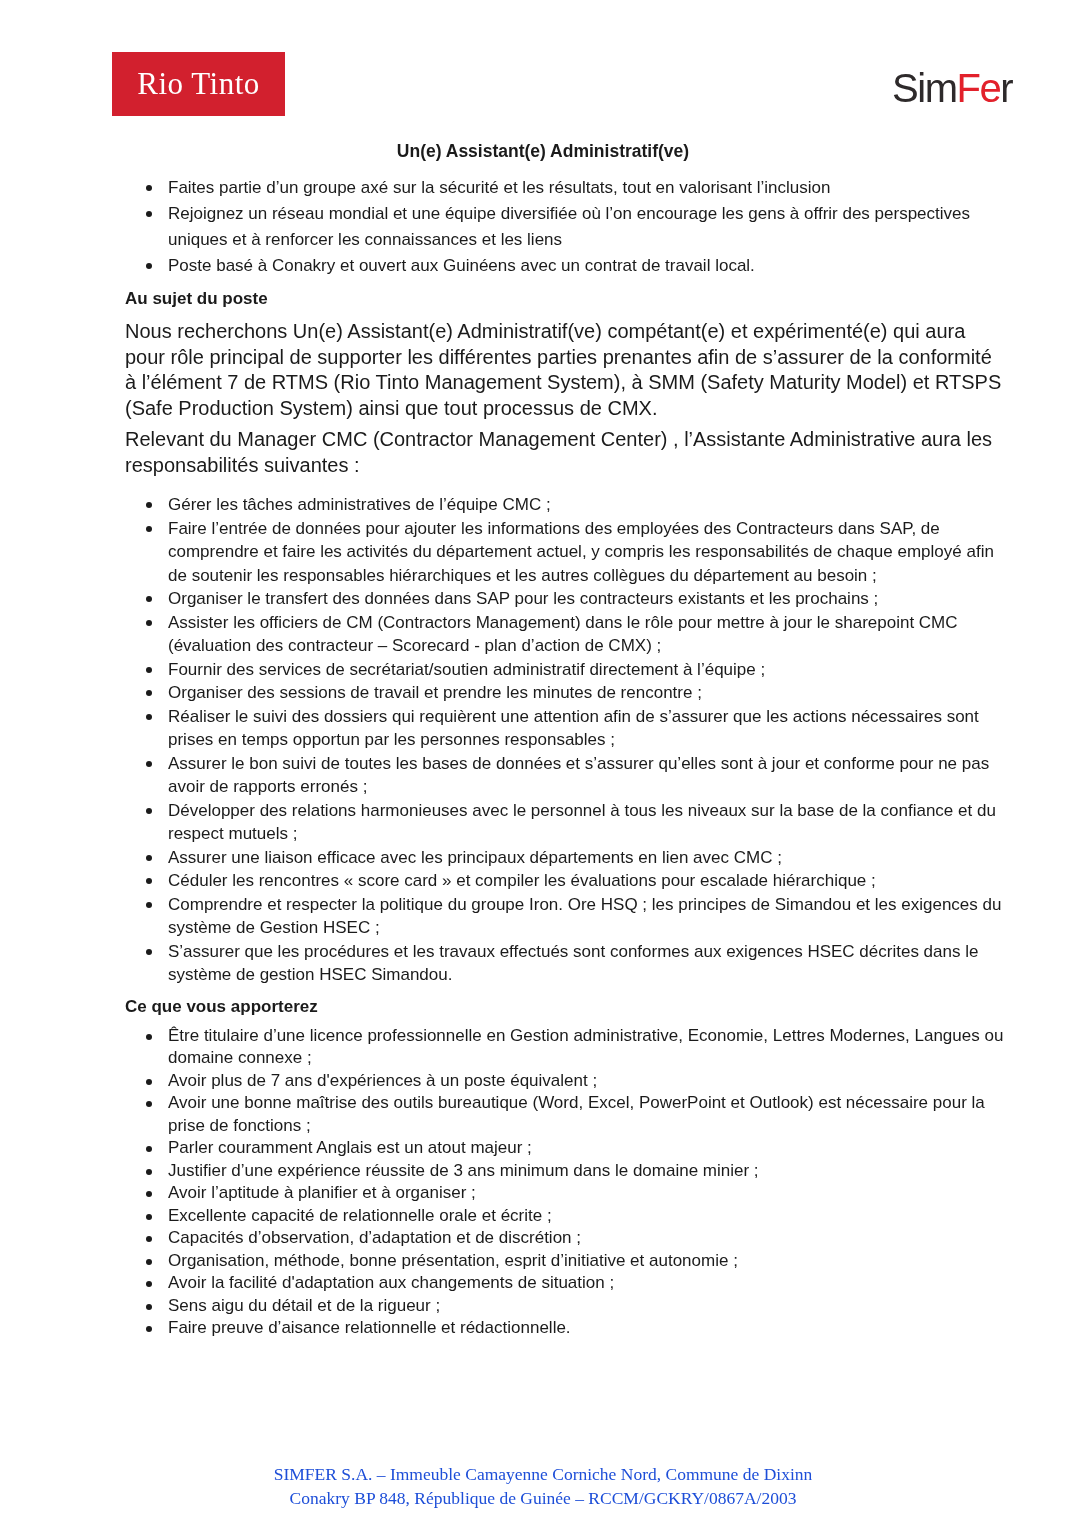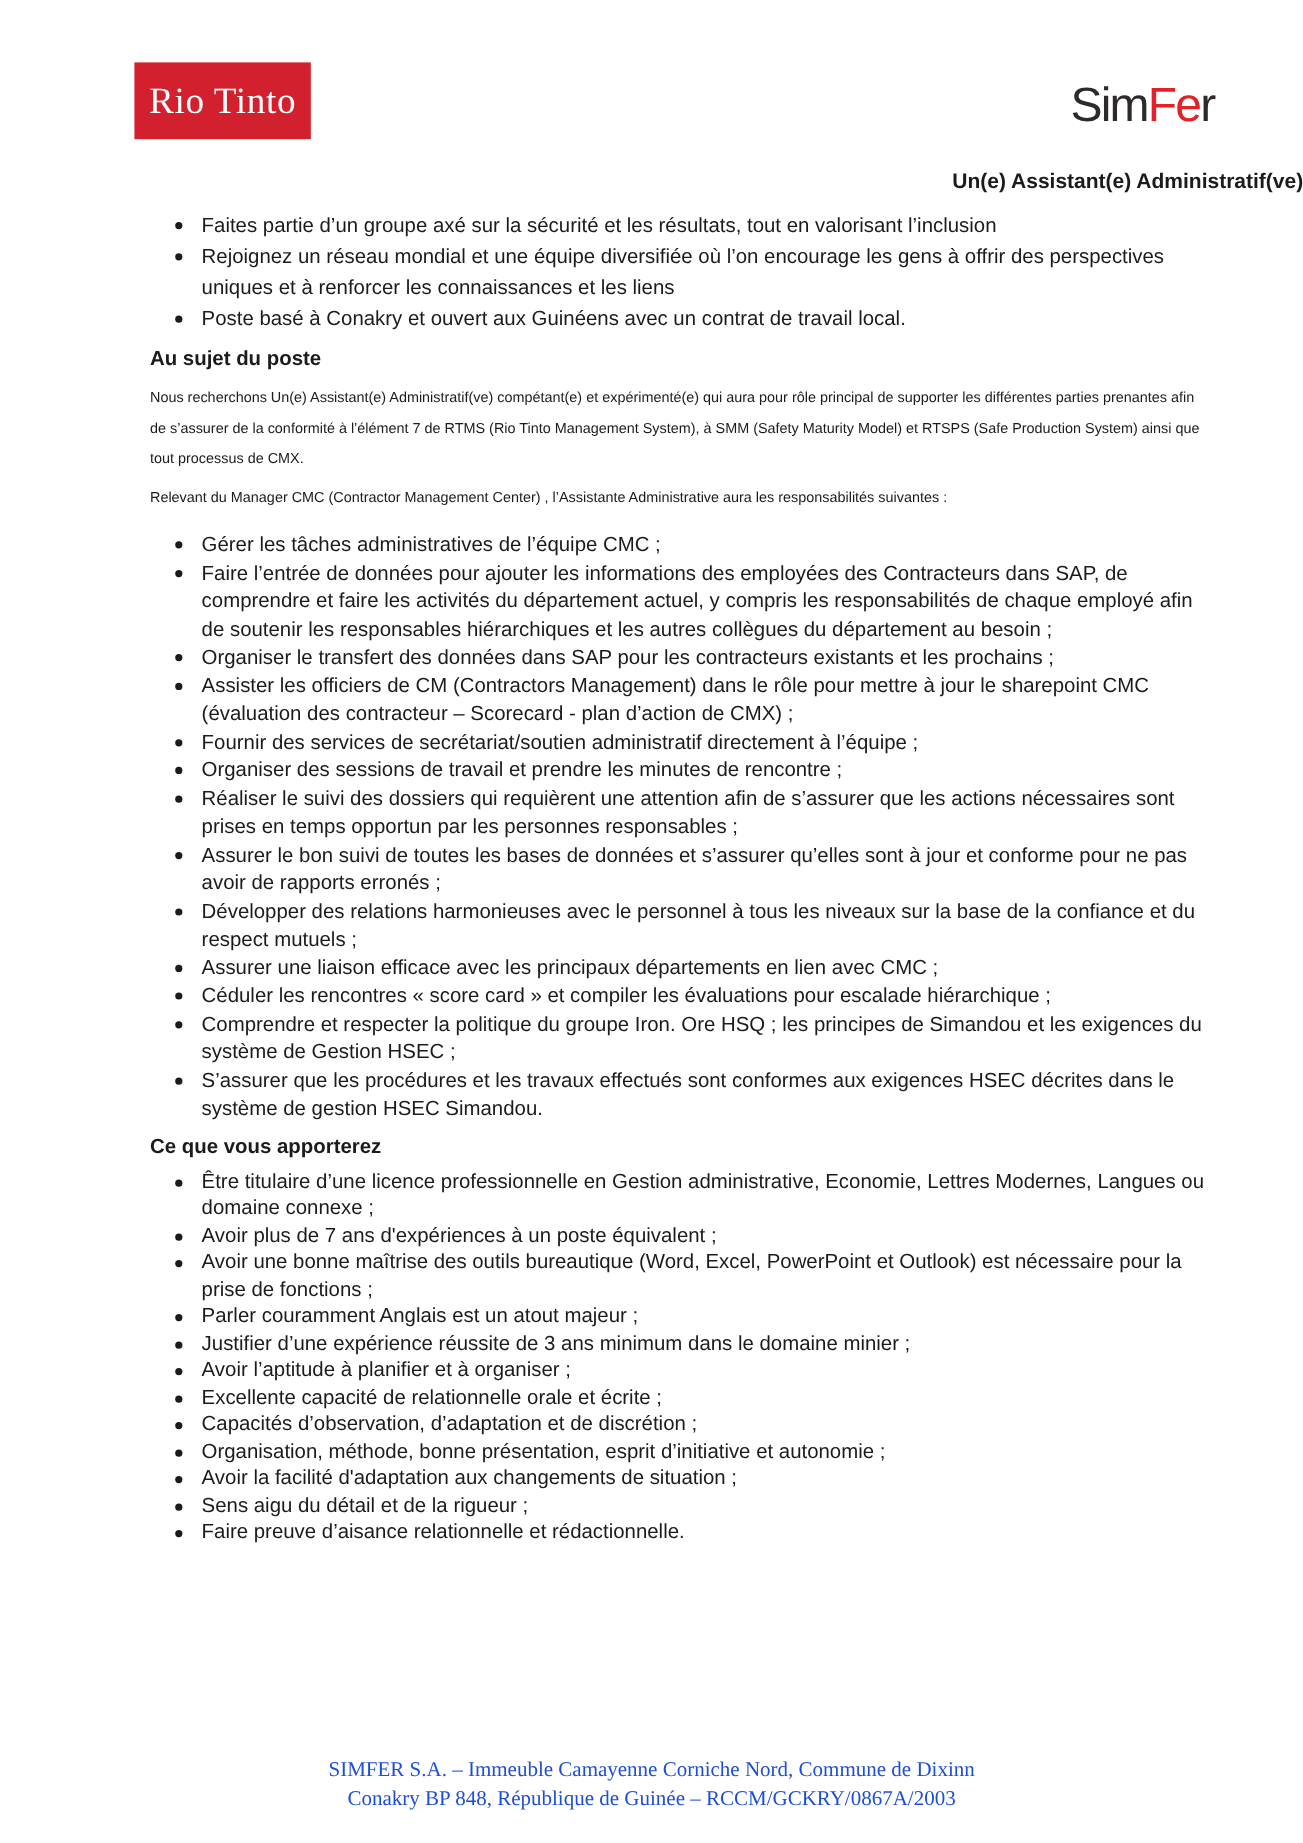--- a/index.html
+++ b/index.html
@@ -24,21 +24,21 @@
   }
   
   .logo-row{
     display:flex;
     justify-content:space-between;
     align-items:flex-start;
     height:64px;
     margin-left:-13px; 
   }
   .riotinto-box{
-    width:147px;
+    width:173px;
     height:64px;
     background:var(--riotinto-red);
     display:flex;
     align-items:center;
     justify-content:center;
   }
   .riotinto-box span{
     font-family:"Liberation Serif","DejaVu Serif",serif;
     color:#fff;
     font-size:31px;
@@ -50,33 +50,33 @@
     letter-spacing:-1.5px;
     line-height:1;
     margin-top:16px;
     margin-right:-4px;
   }
   .simfer-wordmark .sf-dark{color:var(--logo-dark);}
   .simfer-wordmark .sf-red{color:var(--simfer-red);}
   
   .doc-title{
     margin:22px -78px 0 -125px; 
-    text-align:right;
+    text-align:center;
     font-size:17.5px;
     font-weight:bold;
     line-height:26px;
   }
   
   h2.section-heading{
     font-size:17px;
     font-weight:bold;
     line-height:26px;
   }
   p.body-par{
-    font-size:12px;
+    font-size:20px;
     line-height:25.5px;
   }
   ul.bullets{
     list-style:none;
     padding-left:43px;
     font-size:17px;
   }
   ul.bullets li{position:relative;}
   ul.bullets li::before{
     content:"";

